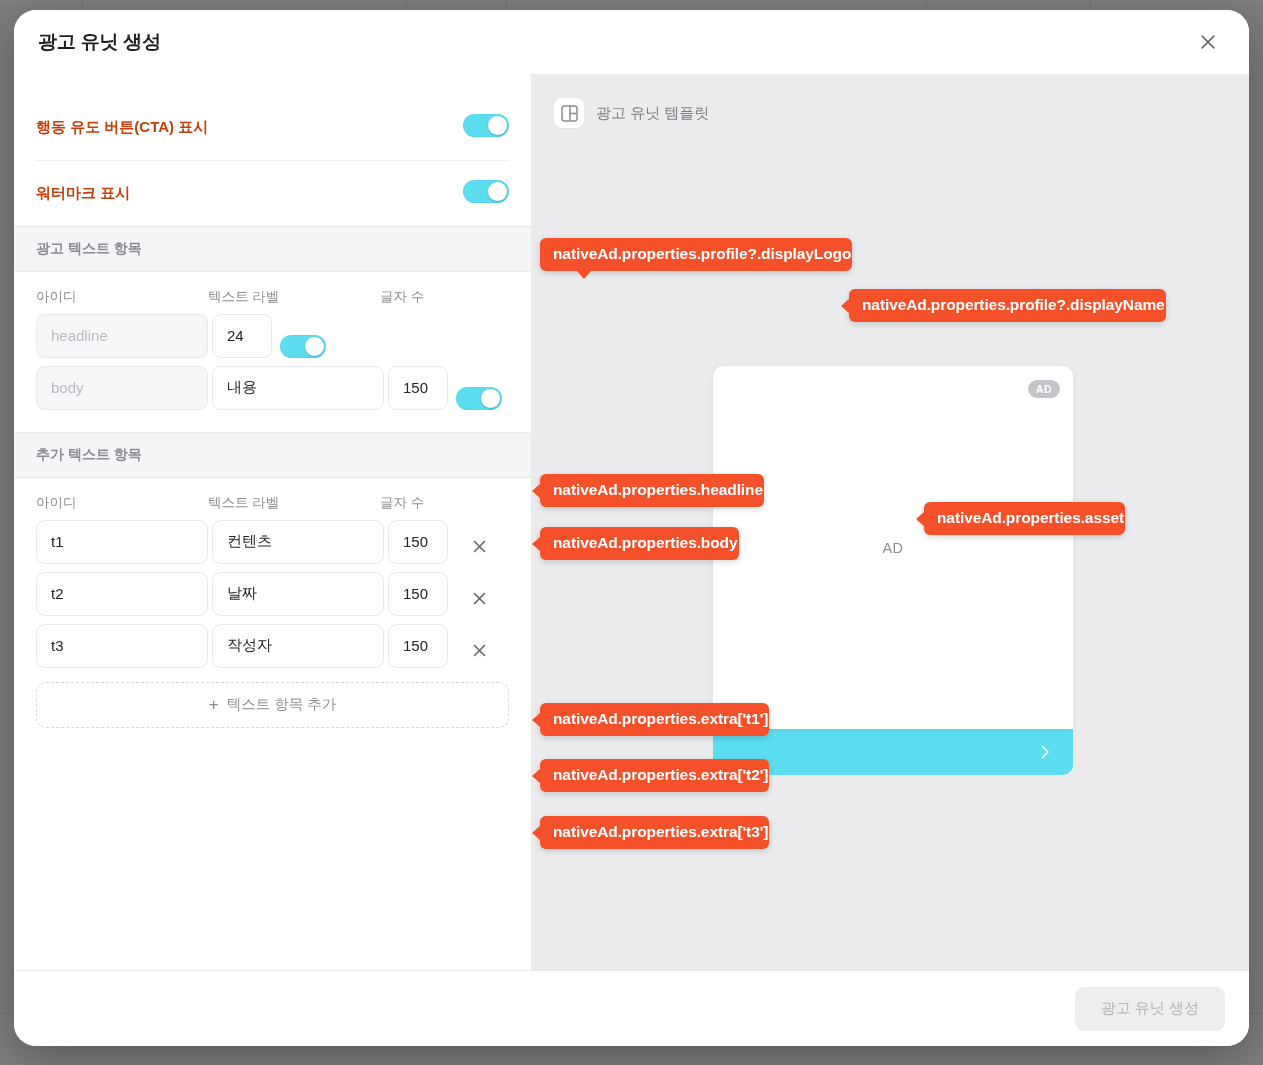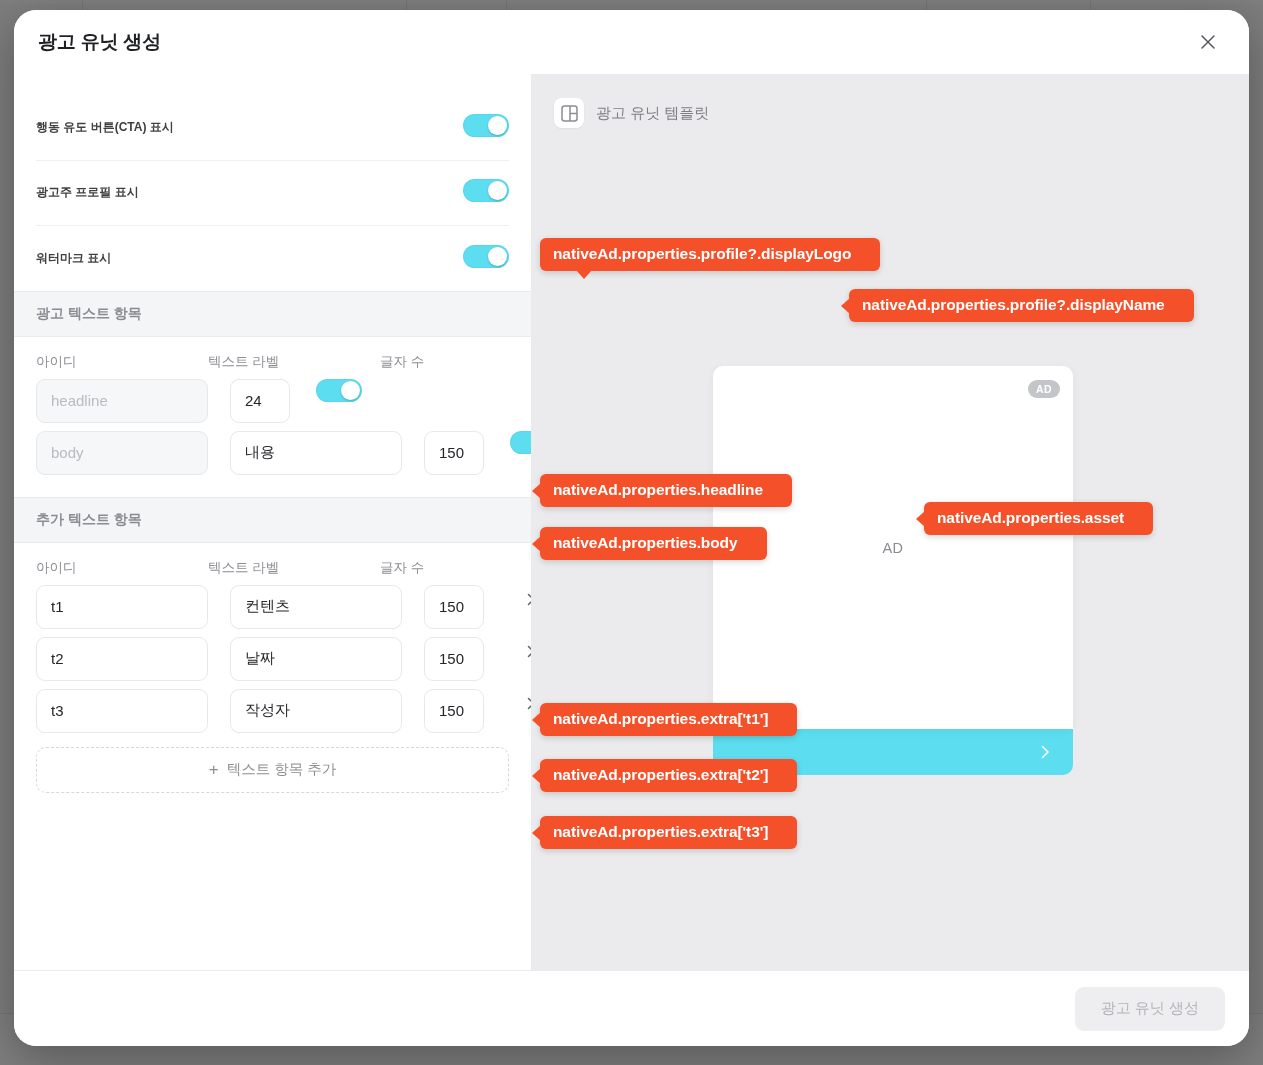--- a/index.html
+++ b/index.html
@@ -113,21 +113,21 @@
     font-size: 14px; font-weight: 700; color: #8b8d93;
   }
 
   .opt-list { padding: 0 22px; }
   .opt-row {
     display: flex; align-items: center;
     height: 65px;
     border-bottom: 1px solid #efeff1;
   }
   .opt-list .opt-row:last-child { border-bottom: none; }
-  .opt-label { font-size: 12px; font-weight: 700; color: #404040; }
+  .opt-label { font-size: 15px; font-weight: 700; color: #c2410c; }
   .opt-ctrl { margin-left: auto; }
 
   
   .toggle {
     width: 46px; height: 23px; border-radius: 12px;
     background: #5cdef0; position: relative; cursor: pointer;
     display: inline-block; border: none; padding: 0;
     box-shadow: inset 0 0 0 1px rgba(0,0,0,0.03);
   }
   .toggle .knob {
@@ -142,21 +142,21 @@
   .field-head {
     display: flex; align-items: flex-end;
     padding-bottom: 8px;
   }
   .fh { font-size: 13.5px; color: #8b8d93; }
   .fh.c-id    { width: 172px; flex: 0 0 172px; }
   .fh.c-label { width: 172px; flex: 0 0 172px; }
   .fh.c-count { width: 70px;  flex: 0 0 70px; }
 
   .field-row {
-    display: flex; align-items: flex-start; gap: 22px;
+    display: flex; align-items: flex-end; gap: 4px;
     margin-bottom: 8px;
   }
   .field-row:last-of-type { margin-bottom: 0; }
   .inp {
     height: 44px; border: 1px solid #e7e8ea; border-radius: 9px;
     background: #ffffff; color: #25262a;
     font-size: 15px; font-family: inherit;
     padding: 0 14px; outline: none;
   }
   .inp::placeholder { color: #b9bbc0; }
@@ -253,21 +253,21 @@
   }
   #ad-cta svg { display: block; }
 
   
   .callout {
     position: absolute;
     background: #f4502a;
     color: #ffffff;
     font-size: 15.5px; font-weight: 700;
     letter-spacing: -0.1px;
-    padding: 7px 29px 8px 13px;
+    padding: 7px 1px 8px 13px;
     border-radius: 6px;
     white-space: nowrap;
     box-shadow: 0 2px 6px rgba(0,0,0,0.16);
     z-index: 30;
   }
   .callout::after {
     content: ""; position: absolute; width: 0; height: 0;
   }
   
   .callout.arrow-down::after {
@@ -347,26 +347,20 @@
 
           <div class="opt-list">
 
             <div class="opt-row">
               <span class="opt-label">행동 유도 버튼(CTA) 표시</span>
               <span class="opt-ctrl">
                 <button class="toggle"><span class="knob"></span></button>
               </span>
             </div>
 
-            <div class="opt-row">
-              <span class="opt-label">광고주 프로필 표시</span>
-              <span class="opt-ctrl">
-                <button class="toggle"><span class="knob"></span></button>
-              </span>
-            </div>
 
             <div class="opt-row">
               <span class="opt-label">워터마크 표시</span>
               <span class="opt-ctrl">
                 <button class="toggle"><span class="knob"></span></button>
               </span>
             </div>
           </div>
 
           <div class="section-head">광고 텍스트 항목</div>

